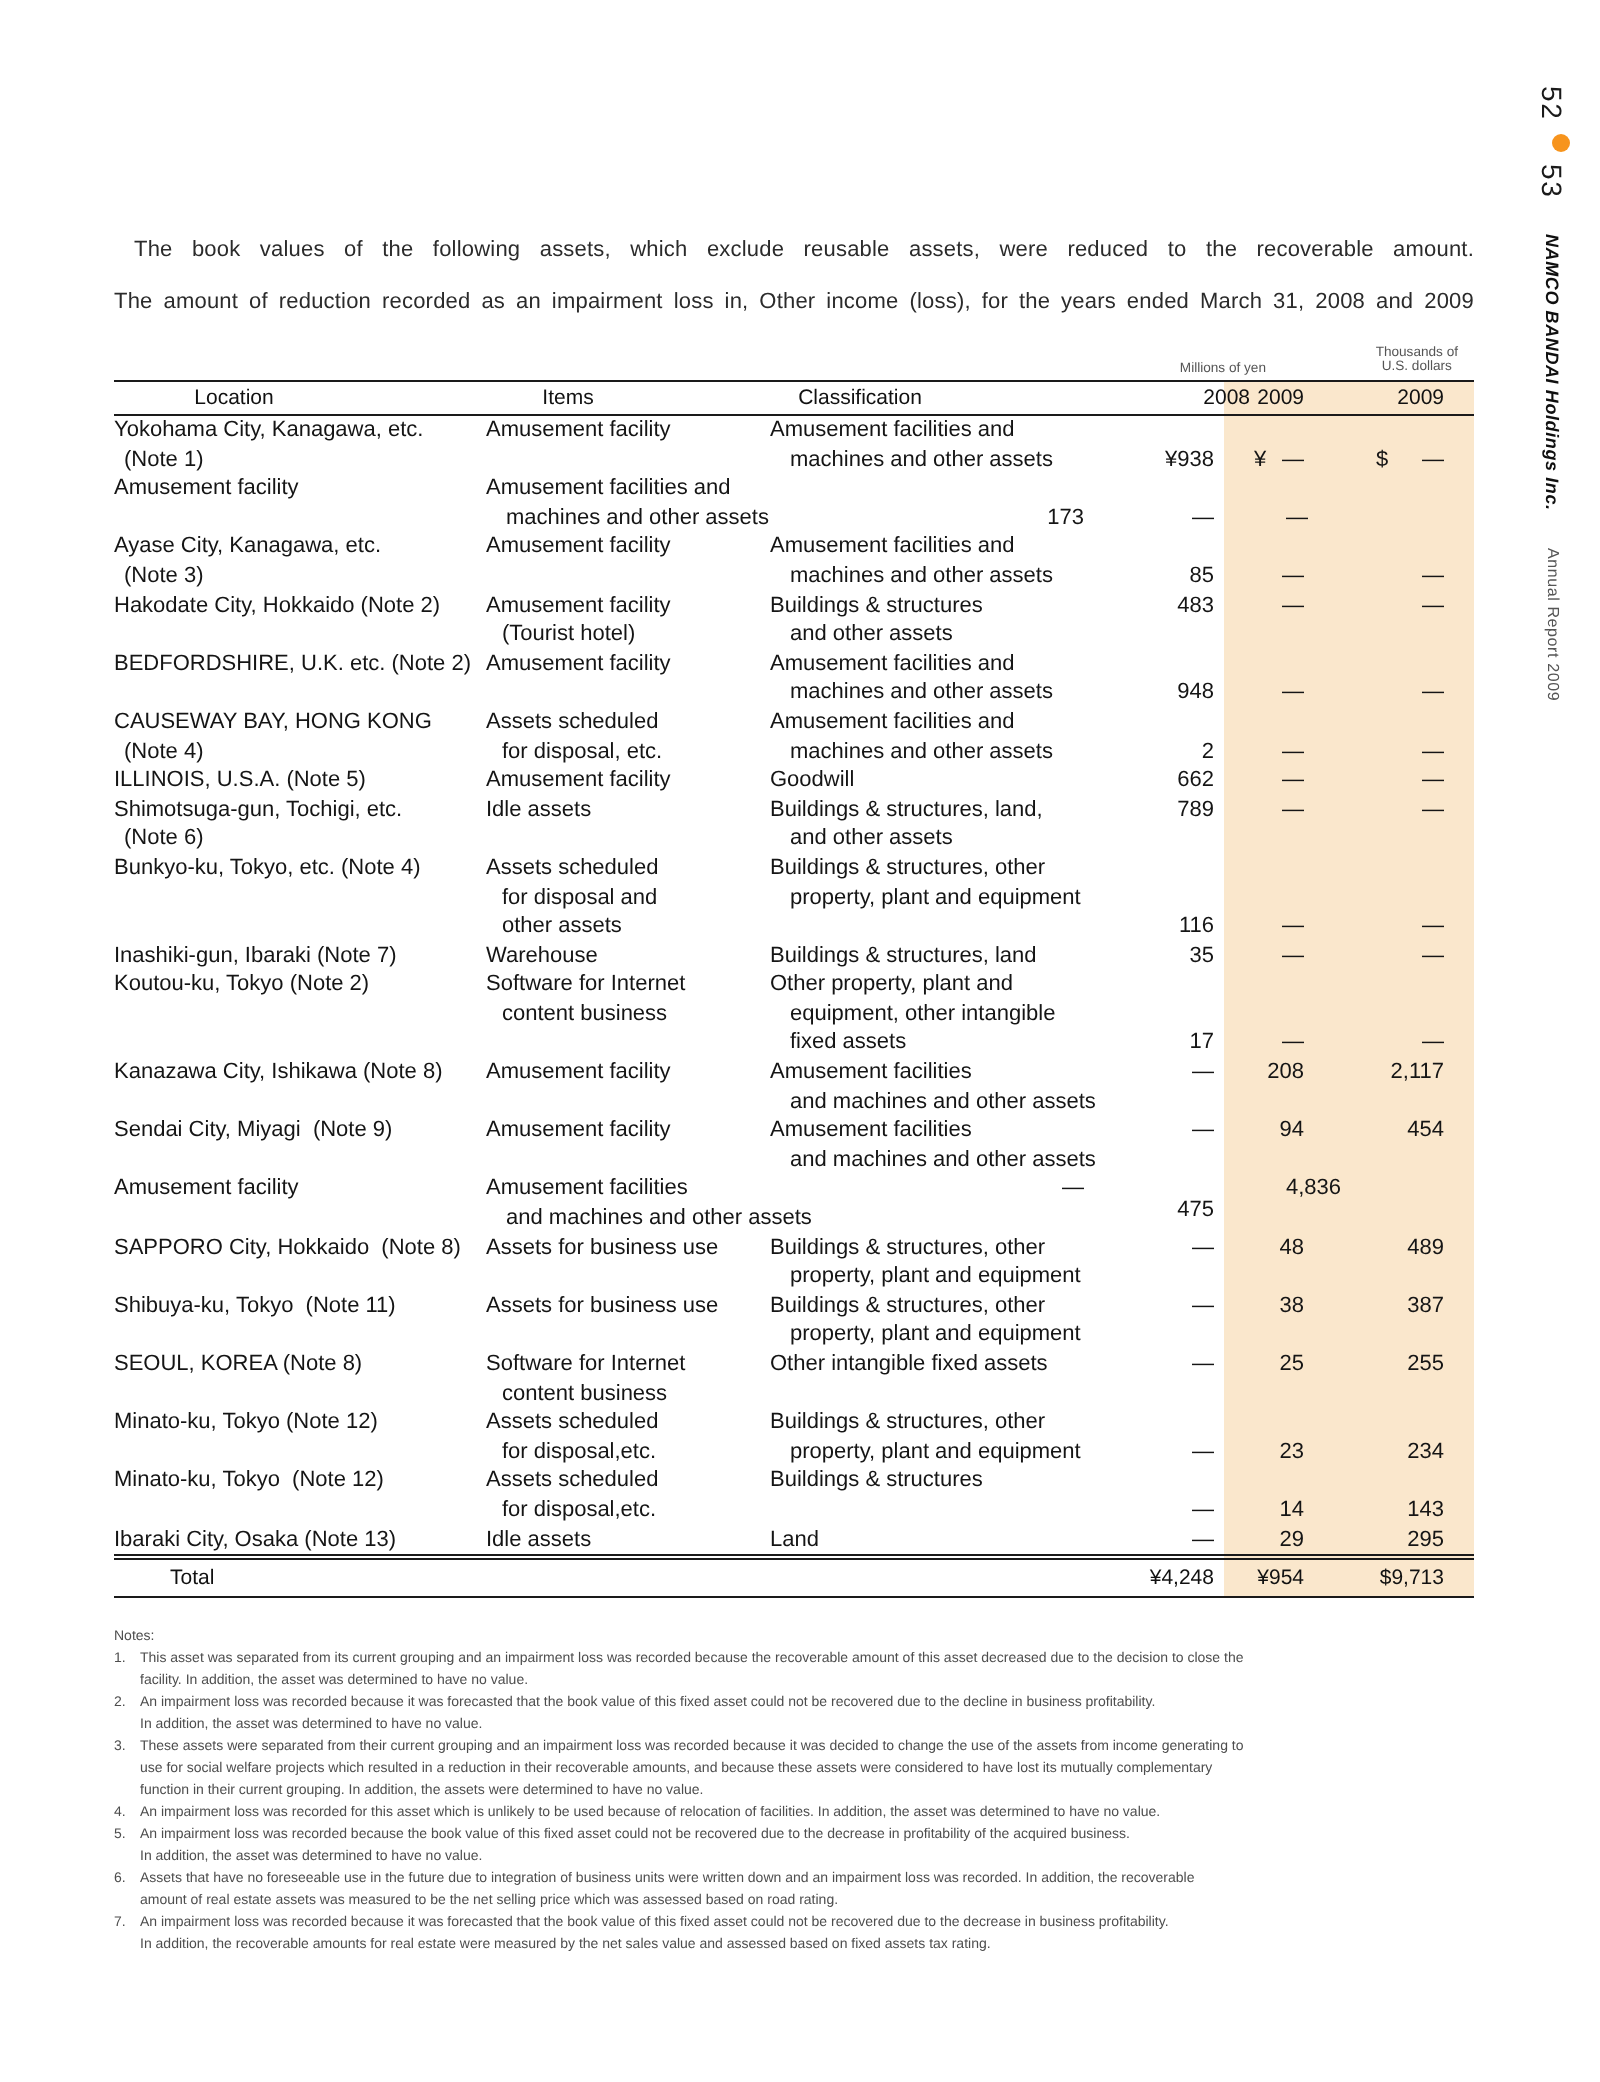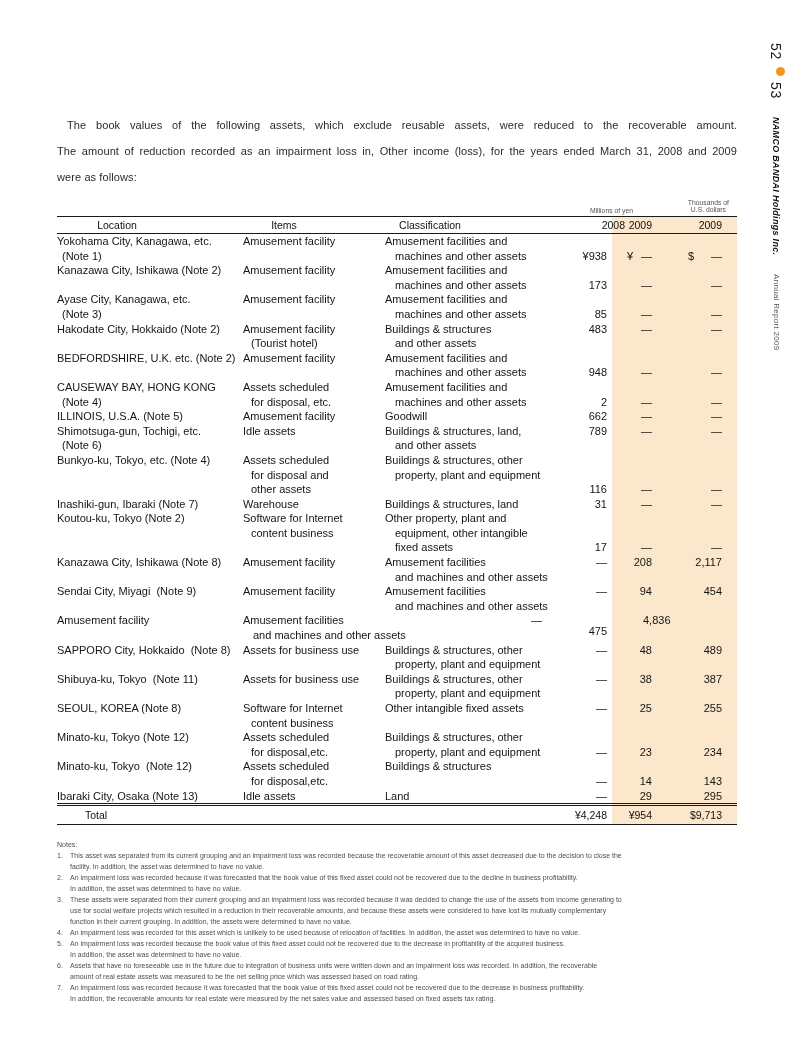--- a/index.html
+++ b/index.html
@@ -68,21 +68,20 @@
 </style>
 </head>
 <body>
 
 <div class="page">
   <div class="content">
 
     <div class="intro">
       <div class="iline first">The book values of the following assets, which exclude reusable assets, were reduced to the recoverable amount.</div>
       <div class="iline">The amount of reduction recorded as an impairment loss in, Other income (loss), for the years ended March 31, 2008 and 2009</div>
-      <div class="iline last">were as follows:</div>
     </div>
 
     <div class="unit-row">
       <div class="unit-yen">Millions of yen</div>
       <div class="unit-usd">
         <div>Thousands of</div>
         <div>U.S. dollars</div>
       </div>
     </div>
 
@@ -115,23 +114,20 @@
               <div class="numline" style="padding-top: 14.6px;"><div style="display: inline;"></div><div style="display: inline;">¥938</div></div>
             </div>
             <div class="cell-num c-2009">
               <div class="numline" style="padding-top: 14.6px;"><div style="display: inline;">¥</div><div style="display: inline;">—</div></div>
             </div>
             <div class="cell-num c-usd">
               <div class="numline" style="padding-top: 14.6px;"><div style="display: inline;">$</div><div style="display: inline;">—</div></div>
             </div>
           </div>
           <div class="row">
-            <div class="cell c-loc">
-              <div class="line">Kanazawa City, Ishikawa (Note 2)</div>
-            </div>
             <div class="cell c-items">
               <div class="line">Amusement facility</div>
             </div>
             <div class="cell c-cls">
               <div class="line">Amusement facilities and</div>
               <div class="line">machines and other assets</div>
             </div>
             <div class="cell-num c-2008">
               <div class="numline" style="padding-top: 14.6px;"><div style="display: inline;"></div><div style="display: inline;">173</div></div>
             </div>
@@ -299,21 +295,21 @@
             <div class="cell c-loc">
               <div class="line">Inashiki-gun, Ibaraki (Note 7)</div>
             </div>
             <div class="cell c-items">
               <div class="line">Warehouse</div>
             </div>
             <div class="cell c-cls">
               <div class="line">Buildings &amp; structures, land</div>
             </div>
             <div class="cell-num c-2008">
-              <div class="numline" style="padding-top: 0px;"><div style="display: inline;"></div><div style="display: inline;">31</div></div>
+              <div class="numline" style="padding-top: 0px;"><div style="display: inline;"></div><div style="display: inline;">35</div></div>
             </div>
             <div class="cell-num c-2009">
               <div class="numline" style="padding-top: 0px;"><div style="display: inline;"></div><div style="display: inline;">—</div></div>
             </div>
             <div class="cell-num c-usd">
               <div class="numline" style="padding-top: 0px;"><div style="display: inline;"></div><div style="display: inline;">—</div></div>
             </div>
           </div>
           <div class="row">
             <div class="cell c-loc">

